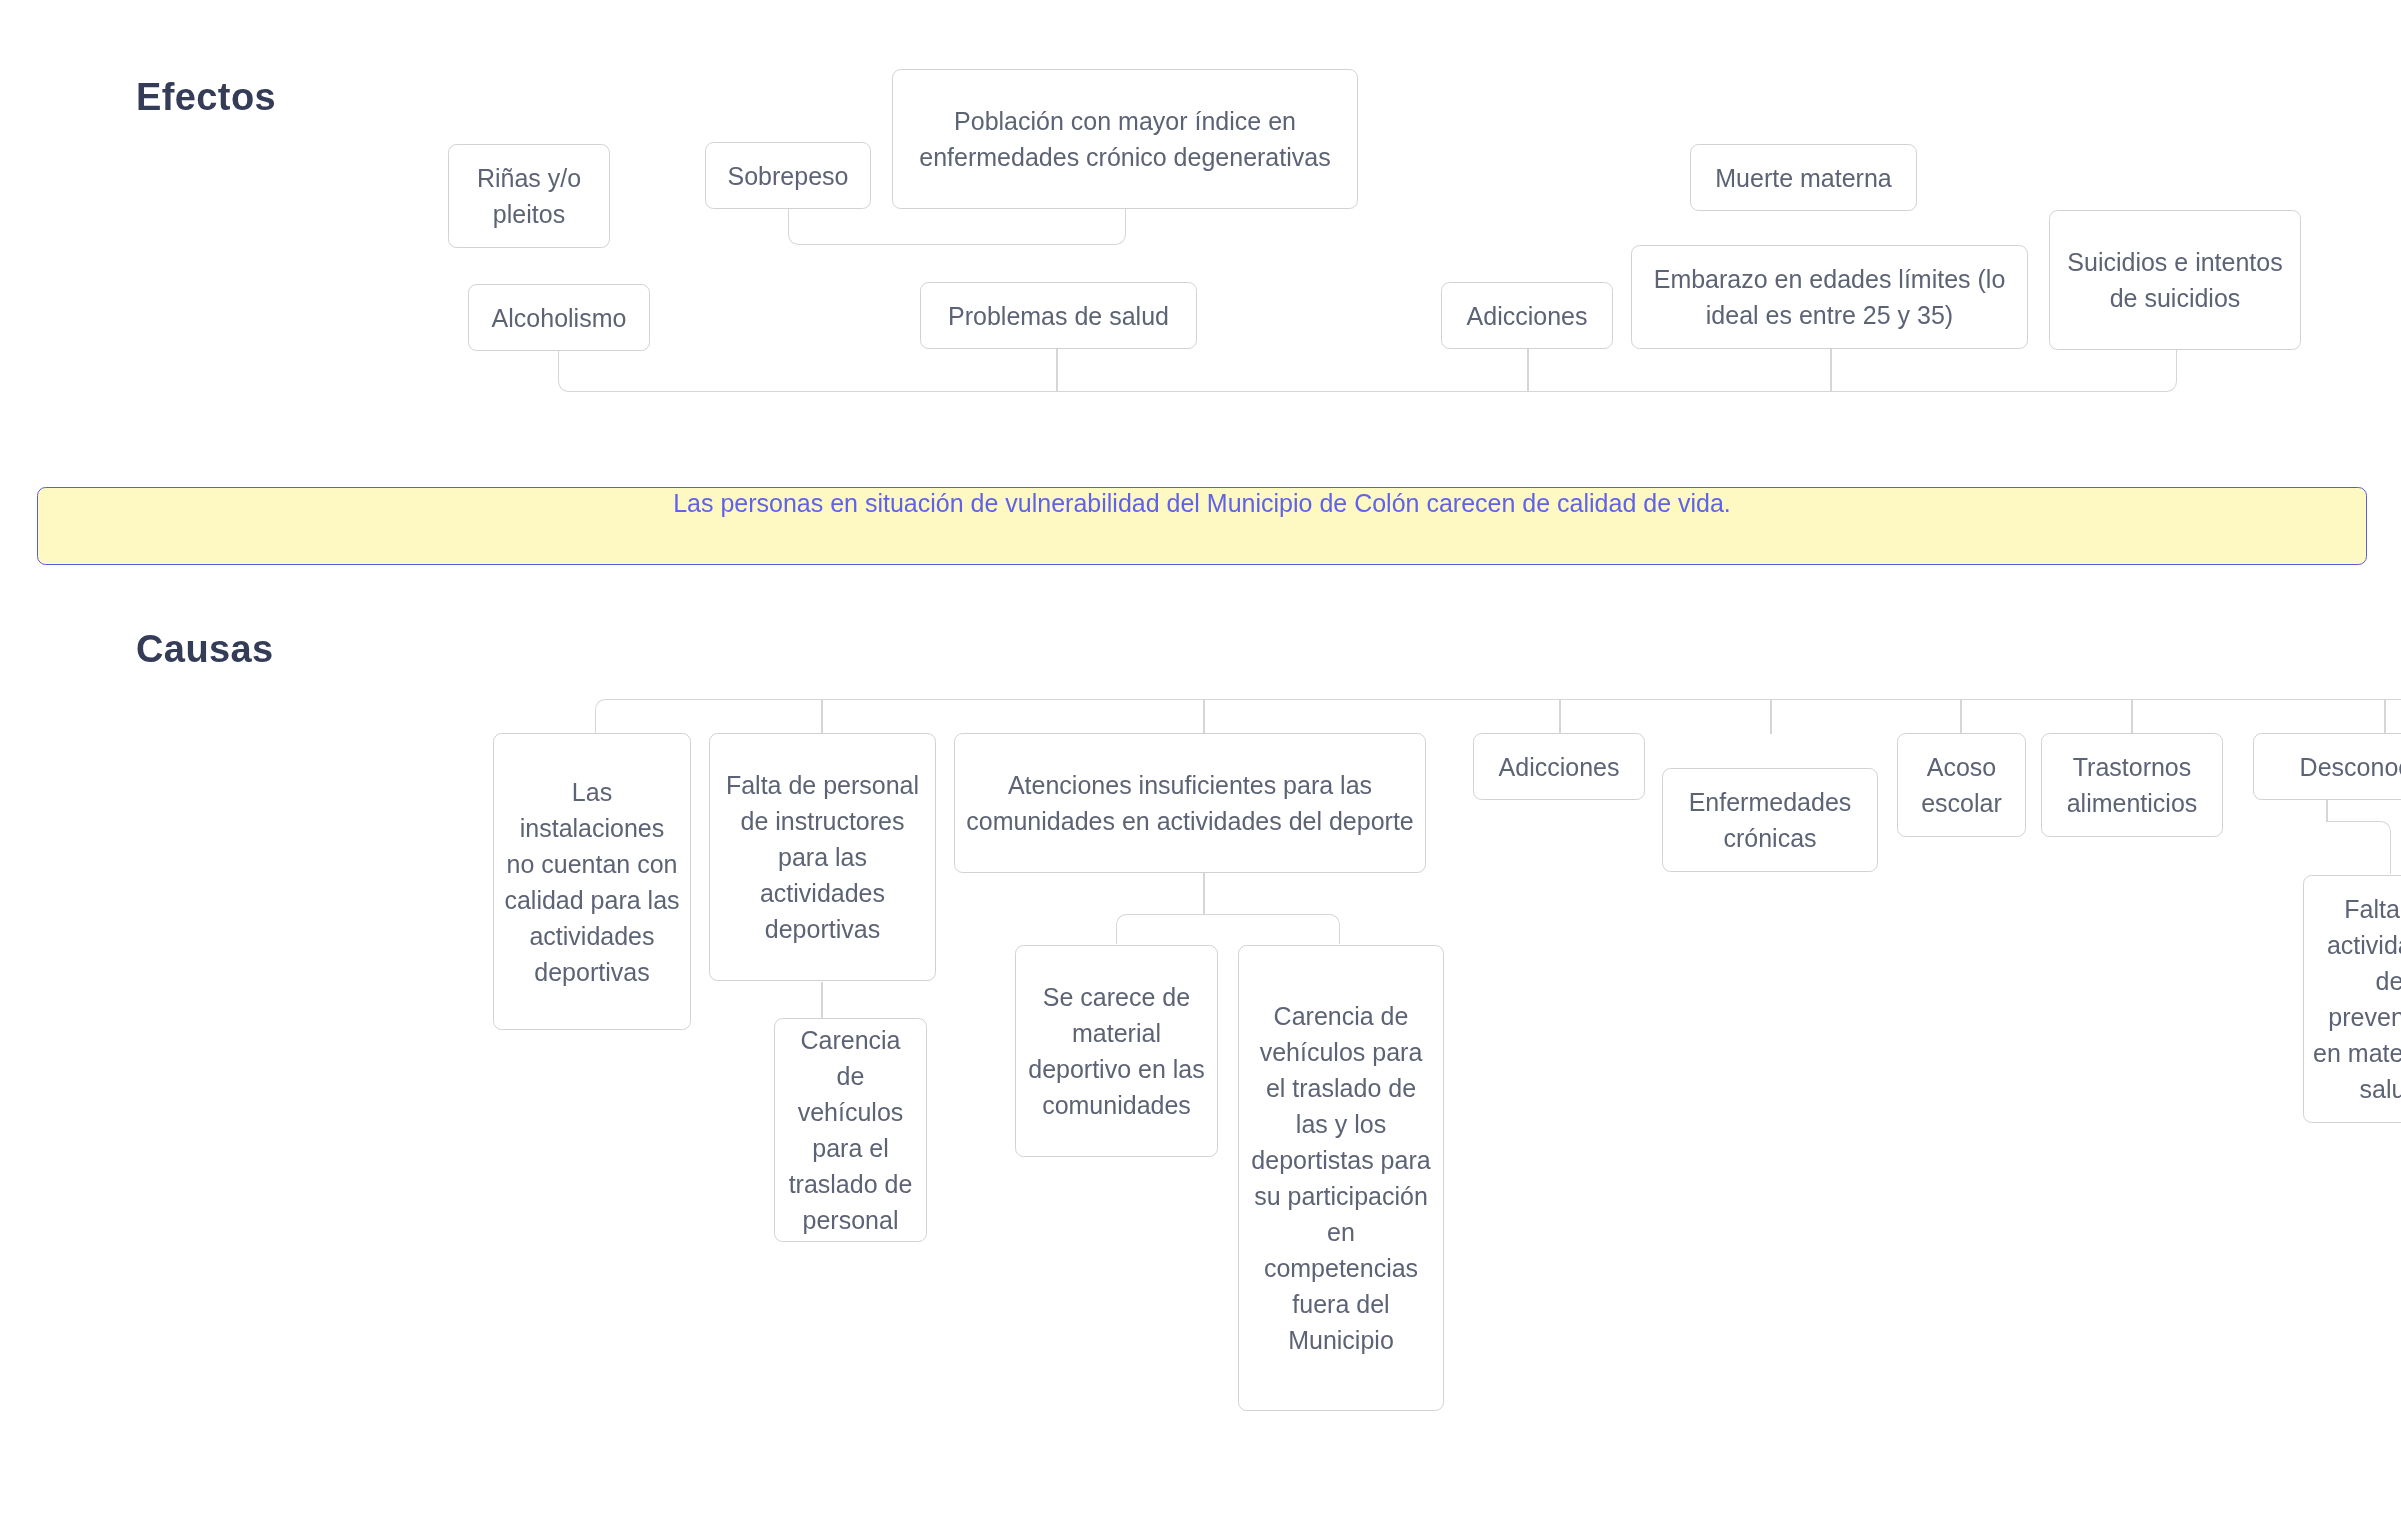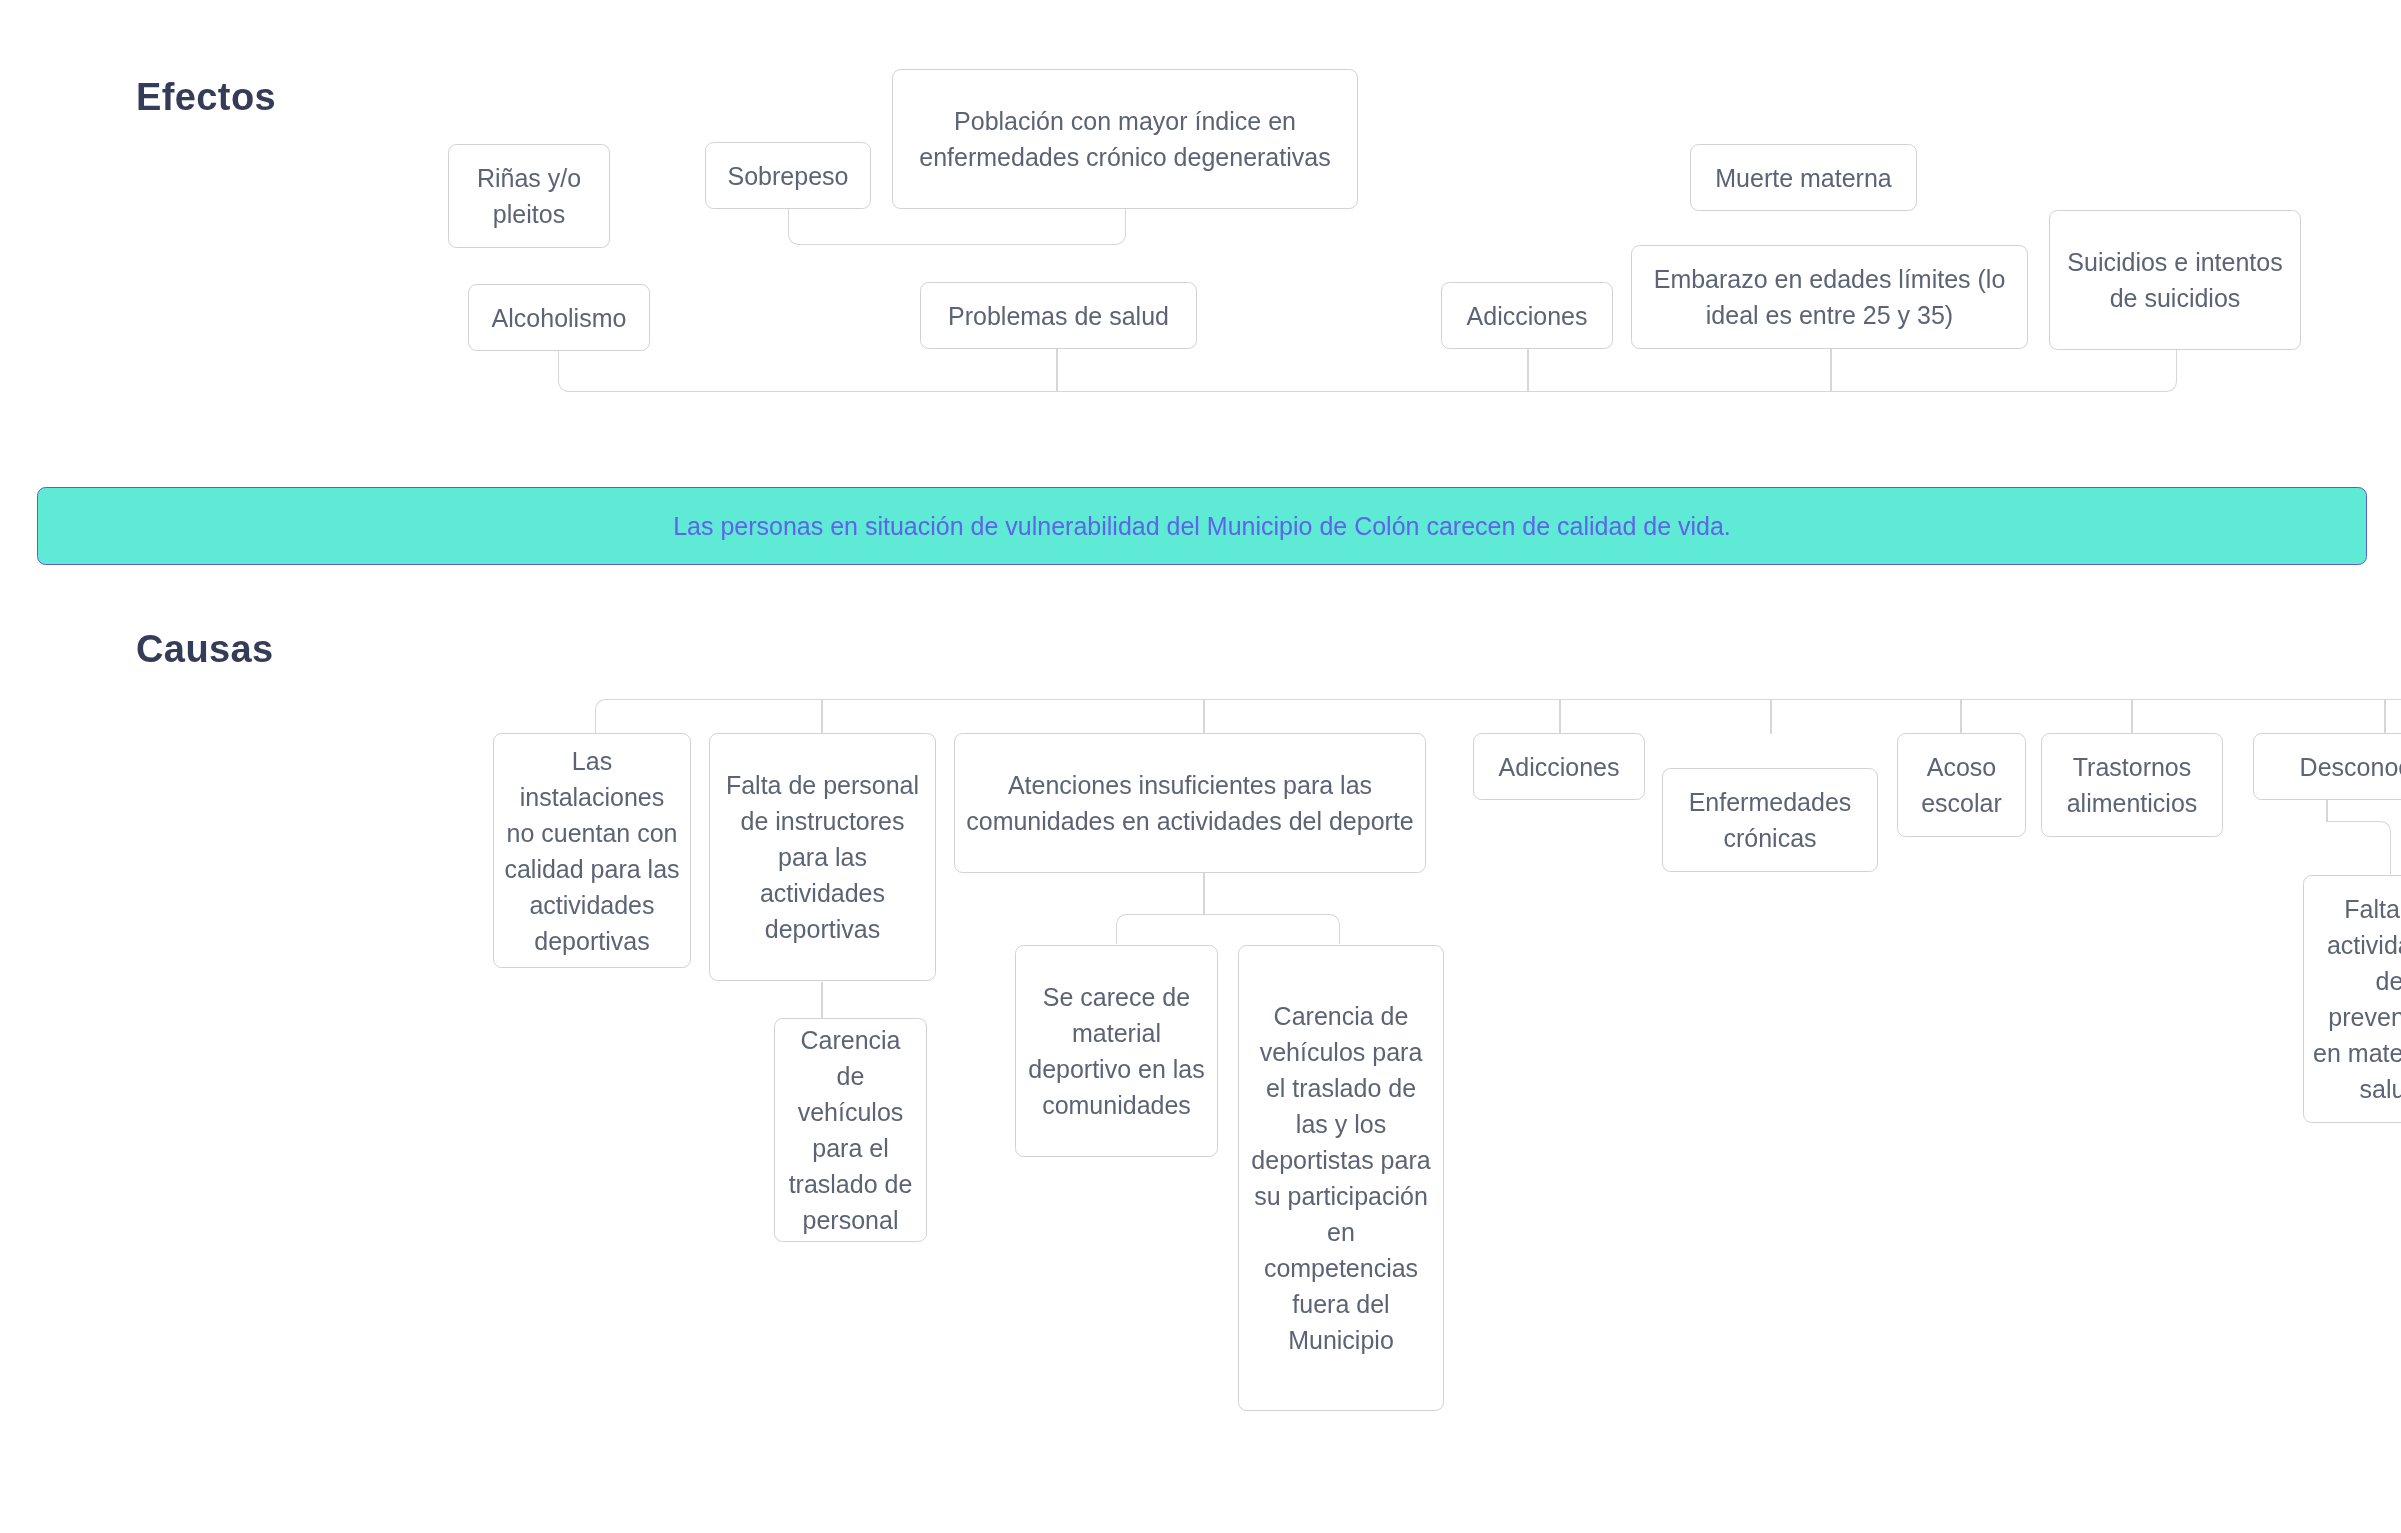--- a/index.html
+++ b/index.html
@@ -2,22 +2,22 @@
 <html style="font-size:14px"><head>
 <meta charset="utf-8">
 <style>
   html,body{margin:0;padding:0;background:#ffffff;width:2401px;height:1534px;overflow:hidden;}
   #canvas{position:relative;width:2401px;height:1534px;background:#ffffff;overflow:hidden;
           font-family:"Liberation Sans", sans-serif;}
   .heading{position:absolute;font-size:38px;font-weight:700;color:#343c57;letter-spacing:0.4px;}
   .node{position:absolute;box-sizing:border-box;background:#ffffff;border:1.7px solid #d2d2d6;
         border-radius:8.6px;display:flex;align-items:center;justify-content:center;
         text-align:center;color:#5c6375;font-size:25px;line-height:36px;padding:3.5px 8.6px;z-index:2;}
-  .statement{position:absolute;box-sizing:border-box;background:#5eead4;border:1.7px solid #5a5ce0;
-        border-radius:8.6px;display:flex;align-items:center;justify-content:center;text-align:center;
+  .statement{position:absolute;box-sizing:border-box;background:#fef9c3;border:1.7px solid #5a5ce0;
+        border-radius:8.6px;display:flex;justify-content:center;text-align:center;
         color:#5f62ea;font-size:25px;line-height:31px;z-index:2;}
   .seg{position:absolute;background:#d6d6d6;z-index:1;}
   .bracket-down{position:absolute;box-sizing:border-box;z-index:1;
         border-left:1.7px solid #d6d6d6;border-right:1.7px solid #d6d6d6;border-bottom:1.7px solid #d6d6d6;
         border-bottom-left-radius:10.4px;border-bottom-right-radius:10.4px;}
   .bracket-up{position:absolute;box-sizing:border-box;z-index:1;
         border-left:1.7px solid #d6d6d6;border-right:1.7px solid #d6d6d6;border-top:1.7px solid #d6d6d6;
         border-top-left-radius:10.4px;border-top-right-radius:10.4px;}
   .elbow-tl{position:absolute;box-sizing:border-box;z-index:1;
         border-left:1.7px solid #d6d6d6;border-top:1.7px solid #d6d6d6;border-top-left-radius:10.4px;}
@@ -80,21 +80,21 @@
     <span>Embarazo en edades límites (lo ideal es entre 25 y 35)</span>
   </div>
   <div class="node" style="left:2049px;top:210px;width:252px;height:140px;">
     <span>Suicidios e intentos de suicidios</span>
   </div>
 
   <div class="statement" style="left:37px;top:487px;width:2330px;height:78px;">
     <span>Las personas en situación de vulnerabilidad del Municipio de Colón carecen de calidad de vida.</span>
   </div>
 
-  <div class="node" style="left:493px;top:733px;width:198px;height:235px;">
+  <div class="node" style="left:493px;top:733px;width:198px;height:297px;">
     <span>Las instalaciones no cuentan con calidad para las actividades deportivas</span>
   </div>
   <div class="node" style="left:709px;top:733px;width:227px;height:248px;">
     <span>Falta de personal de instructores para las actividades deportivas</span>
   </div>
   <div class="node" style="left:954px;top:733px;width:472px;height:140px;">
     <span>Atenciones insuficientes para las comunidades en actividades del deporte</span>
   </div>
   <div class="node" style="left:1473px;top:733px;width:172px;height:67px;">
     <span>Adicciones</span>

